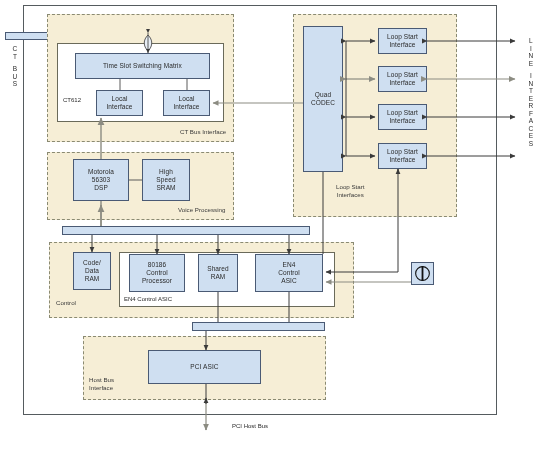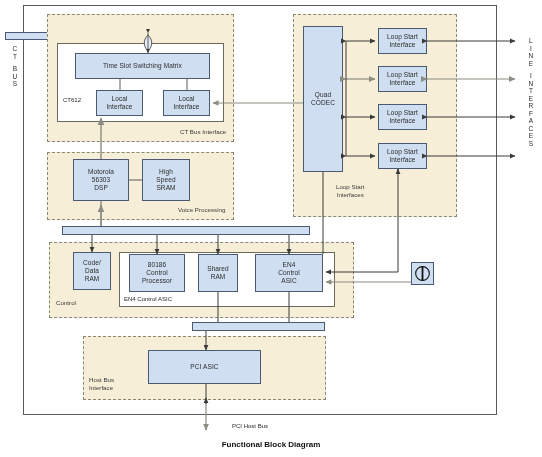--- a/index.html
+++ b/index.html
@@ -246,21 +246,20 @@
     <span style="display:block;">Host Bus</span>
     <span style="display:block;">Interface</span>
   </div>
 
   <div class="abs blk" style="left:148px; top:350px; width:113px; height:34px;">
     <span>PCI ASIC</span>
   </div>
 
   <div class="abs small-label" style="left:232px; top:423px;">PCI Host Bus</div>
 
-  <div class="abs caption" style="left:0px; top:440px; width:542px;">Functional Block Diagram</div>
 
   <svg class="ov">
     <defs>
       <marker id="ah" markerWidth="6" markerHeight="6" refX="5" refY="3" orient="auto">
         <path d="M0,0.6 L5.4,3 L0,5.4 z" fill="#3a3a3a"></path>
       </marker>
       <marker id="ahl" markerWidth="6" markerHeight="6" refX="5" refY="3" orient="auto">
         <path d="M0,0.6 L5.4,3 L0,5.4 z" fill="#8c8c82"></path>
       </marker>
     </defs>

